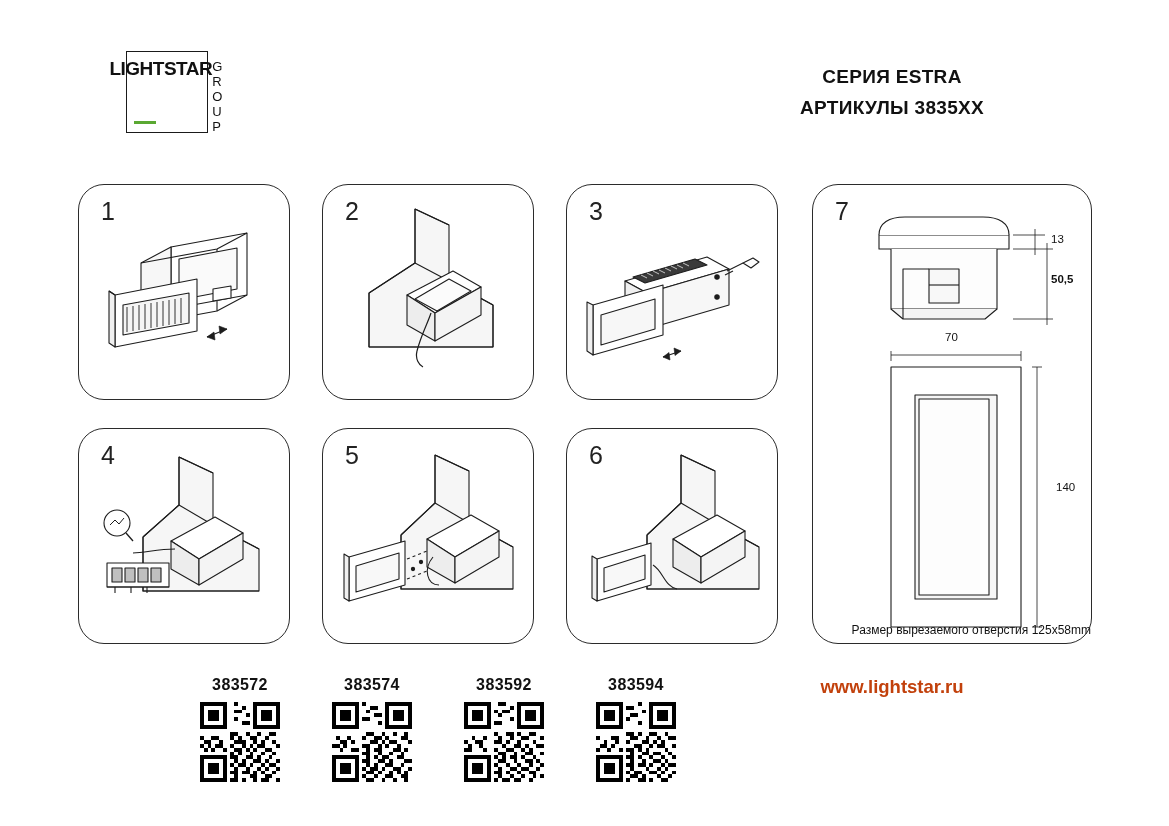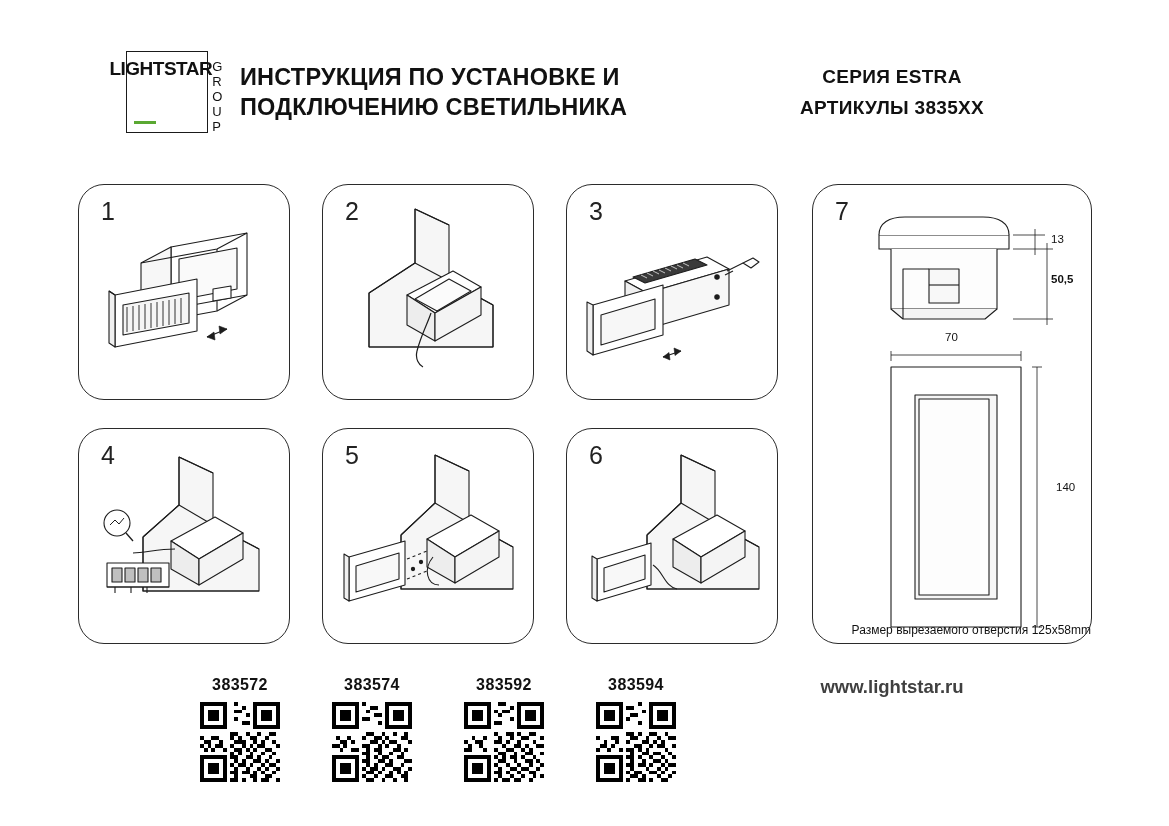--- a/index.html
+++ b/index.html
@@ -157,40 +157,39 @@
     margin: 0 auto;
   }
   .site-url {
     position: absolute;
     right: 112px;
     top: 676px;
     width: 330px;
     text-align: center;
     font-size: 18.5px;
     font-weight: bold;
-    color: #404040;
+    color: #c2410c;
   }
   svg { display: block; }
 </style>
 </head>
 <body>
 
 <div id="page">
 
   <div class="logo-box">
     <div class="logo-inner">
       <div class="logo-line1">LIGHT</div>
       <div class="logo-line2">STAR</div>
       <div class="logo-rule"></div>
       <div class="logo-line3">G R O U P</div>
     </div>
     <div class="logo-green"></div>
   </div>
 
-  <div class="main-title">ИНСТРУКЦИЯ ПО УСТАНОВКЕ И ПОДКЛЮЧЕНИЮ СВЕТИЛЬНИКА</div>
 
   <div class="header-right">
     <div class="l1">СЕРИЯ ESTRA</div>
     <div class="l2">АРТИКУЛЫ 3835XX</div>
   </div>
 
   <div class="card" style="left:78px; top:184px; width:212px; height:216px;">
     <div class="card-num">1</div>
     <div class="card-art">
       <svg width="212" height="216" viewBox="0 0 212 216">

